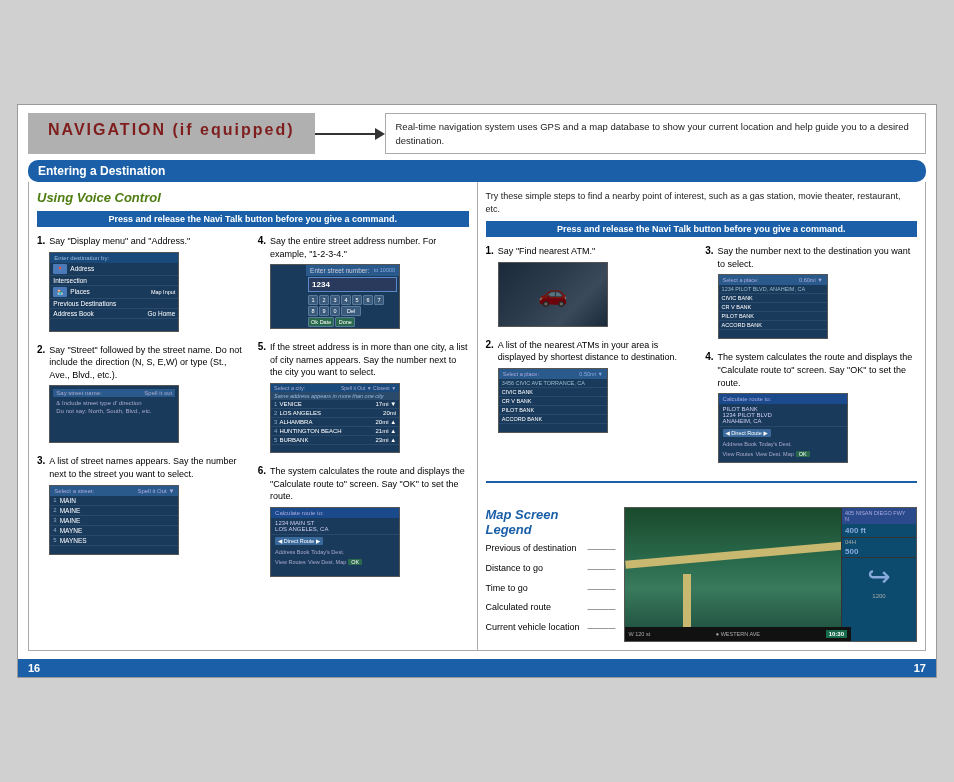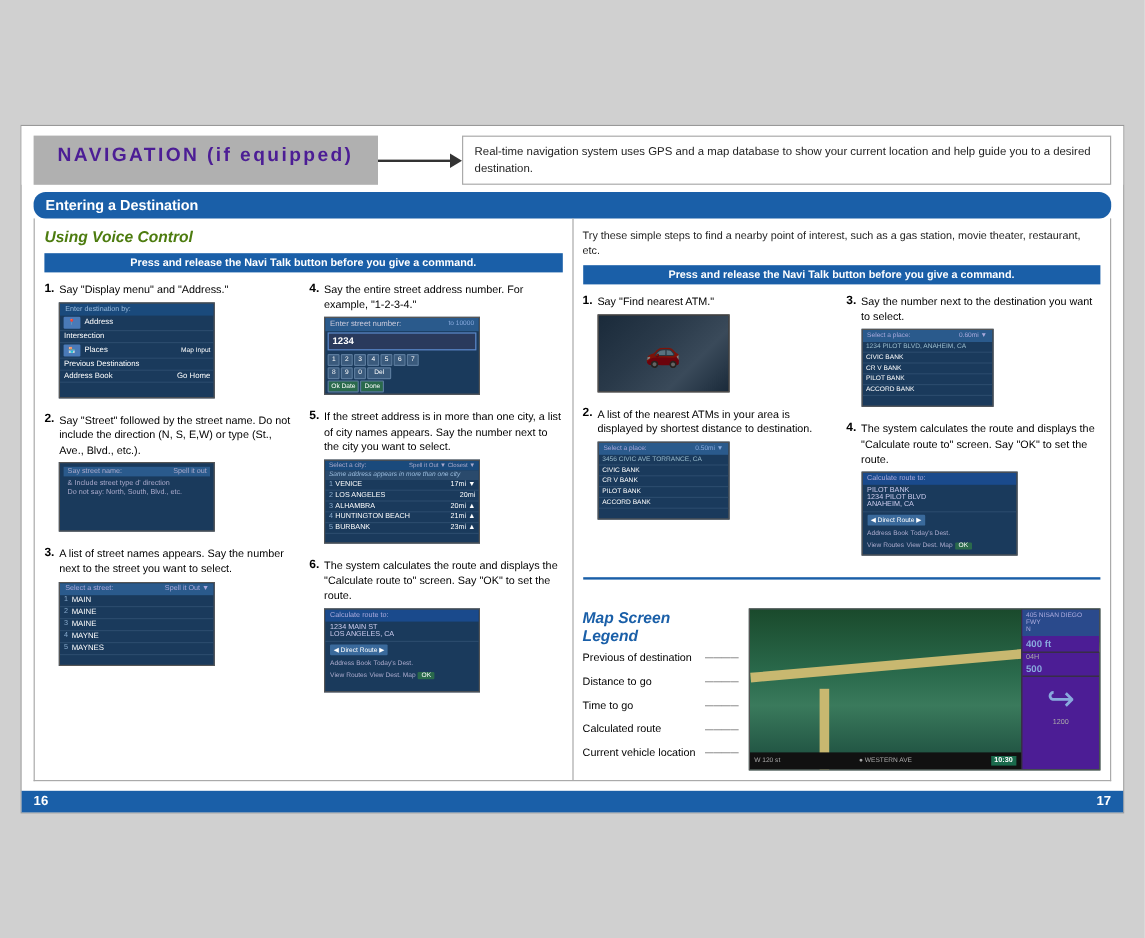--- a/index.html
+++ b/index.html
@@ -26,21 +26,21 @@
       align-items: stretch;
       background: #fff;
       padding: 8px 10px 0 10px;
     }
     .title-box {
       background: #b0b0b0;
       padding: 8px 20px;
       font-size: 16px;
       font-weight: bold;
       letter-spacing: 2px;
-      color: #4c1d95;
+      color: #7f1d1d;
       flex: 0 0 auto;
     }
     .arrow-line {
       display: flex;
       align-items: center;
       flex: 0 0 auto;
     }
     .arrow-line::before {
       content: '';
       display: block;
@@ -168,20 +168,21 @@
       justify-content: center;
     }
     
     .street-entry {
       background: #1a3a5c;
       border: 1px solid #555;
       width: 130px;
       height: 65px;
       position: relative;
       overflow: hidden;
+      padding-left: 35px;
     }
     .street-header {
       background: #2a5a8c;
       padding: 2px 4px;
       font-size: 6.5px;
       color: #ccd;
       display: flex;
       justify-content: space-between;
     }
     .street-keyboard {
@@ -742,21 +743,21 @@
             </div>
           </div>
 
           <div style="flex:1;position:relative;min-height:110px;background:#1a4a3c;border:1px solid #555;overflow:hidden;">
 
             <div style="position:absolute;top:0;left:0;right:0;bottom:0;background:linear-gradient(to bottom, #1a4a2c 0%, #2a6a4c 40%, #3a7a5c 60%, #1a4a3c 100%);"></div>
 
             <div style="position:absolute;top:30%;left:0;right:0;height:8px;background:#c8b870;transform:rotate(-5deg);"></div>
             <div style="position:absolute;top:50%;left:20%;width:8px;height:60%;background:#c8b870;"></div>
 
-            <div style="position:absolute;top:0;right:0;width:65px;height:100%;background:#4c1d95;border-left:1px solid #333;font-size:6px;color:#fff;">
+            <div style="position:absolute;top:0;right:0;width:75px;height:100%;background:#0c4a6e;border-left:1px solid #333;font-size:6px;color:#fff;">
               <div style="background:#2a4a8c;padding:2px 3px;font-size:5.5px;color:#aad;">405 NISAN DIEGO FWY<br>N</div>
               <div style="padding:2px 3px;font-size:8px;color:#88aadd;font-weight:bold;border-bottom:1px solid #333;">400 ft</div>
               <div style="padding:1px 3px;font-size:6px;color:#aaa;">04H</div>
               <div style="padding:1px 3px;font-size:8px;color:#88aadd;font-weight:bold;border-bottom:1px solid #333;">500</div>
 
               <div style="font-size:28px;color:#88aadd;text-align:center;margin-top:2px;">↪</div>
               <div style="font-size:6px;color:#aaa;text-align:center;">1200</div>
             </div>
 
             <div style="position:absolute;bottom:0;left:0;right:65px;background:#111;height:14px;display:flex;align-items:center;font-size:5.5px;color:#aaa;padding:0 4px;justify-content:space-between;">

